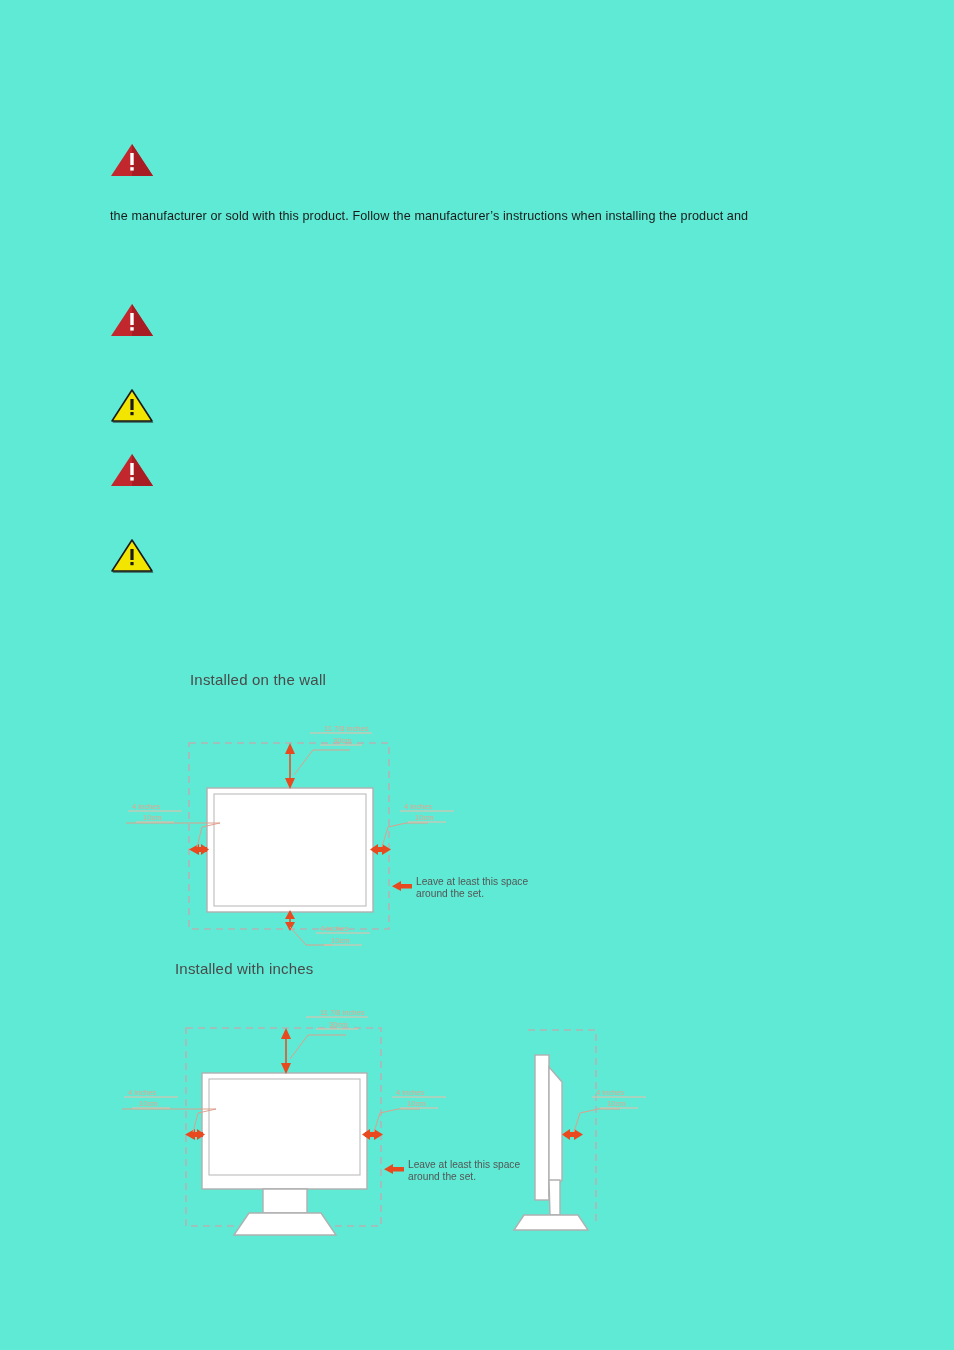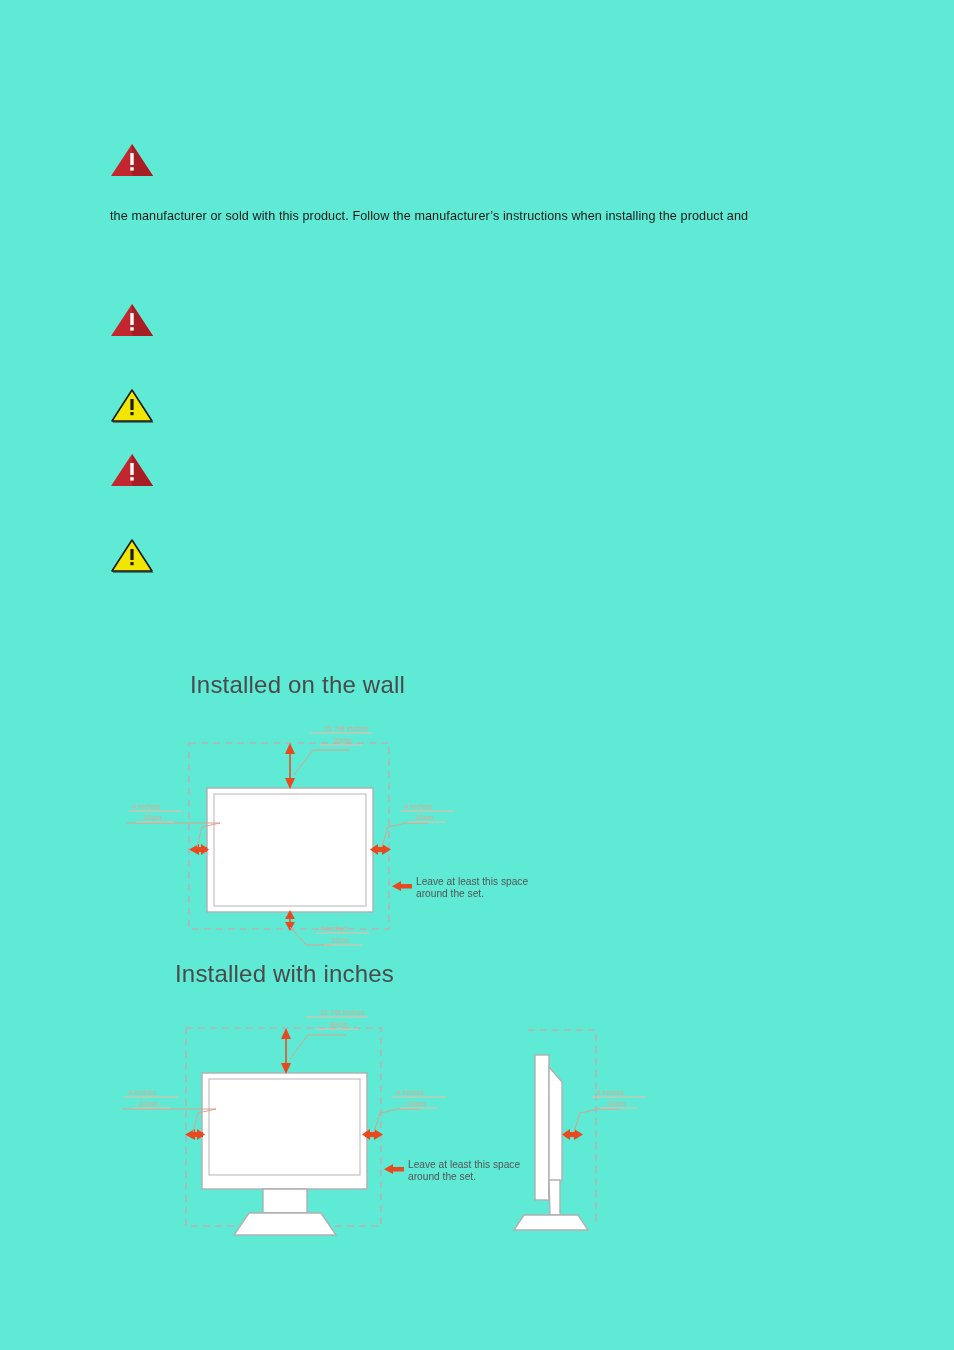--- a/index.html
+++ b/index.html
@@ -48,21 +48,21 @@
   .diagram-block {
     position: absolute;
     left: 110px;
     top: 655px;
     width: 760px;
     height: 590px;
   }
 
   .diagram-heading {
     position: absolute;
-    font-size: 24px;
+    font-size: 15px;
     font-weight: 400;
     color: #4a4a4a;
     letter-spacing: 0.2px;
     font-family: "Liberation Sans", sans-serif;
   }
   #heading-wall  { left: 80px;  top: 16px; }
   #heading-stand { left: 65px;  top: 305px; }
 
   .diagram-svg {
     position: absolute;

